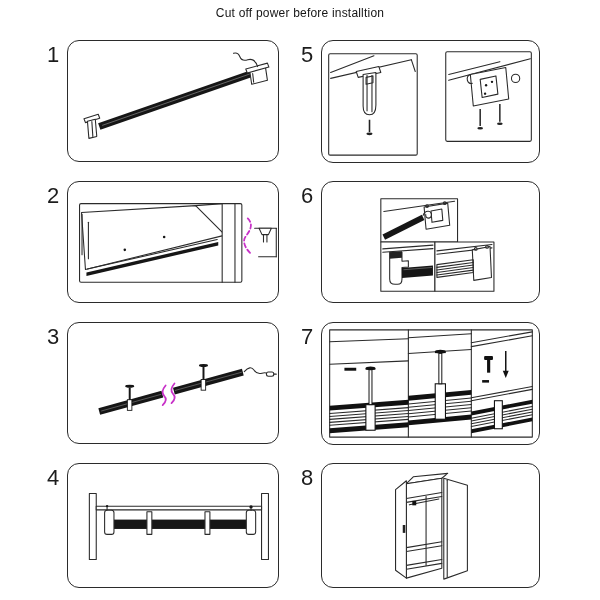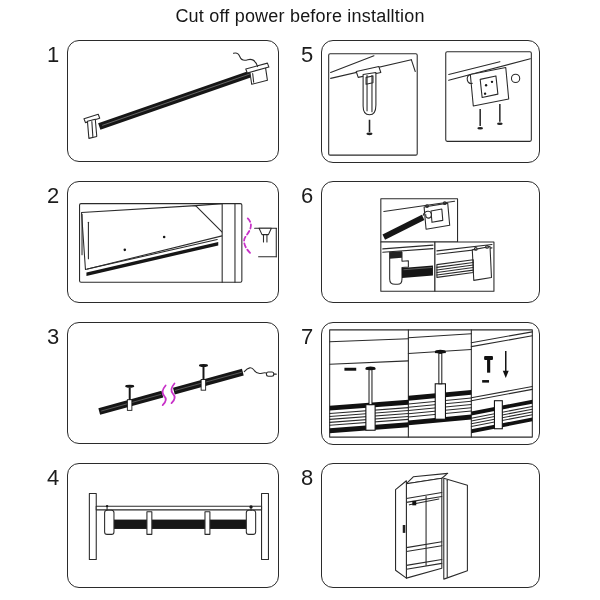--- a/index.html
+++ b/index.html
@@ -1,17 +1,17 @@
 <!DOCTYPE html>
 <html><head>
 <meta charset="utf-8">
 <style>
   html,body{margin:0;padding:0;background:#fff;}
   body{width:600px;height:600px;position:relative;font-family:"Liberation Sans",sans-serif;color:#1c1c1c;}
-  .title{position:absolute;top:6px;left:0;width:600px;text-align:center;font-size:18px;letter-spacing:.2px;color:#161616;}
+  .title{position:absolute;top:6px;left:0;width:600px;text-align:center;font-size:12px;letter-spacing:.2px;color:#161616;}
   .panel{position:absolute;box-sizing:border-box;border:1.6px solid #2b2b2b;border-radius:12px;background:#fff;overflow:hidden;}
   .num{position:absolute;width:26px;text-align:center;font-size:22px;color:#1c1c1c;}
   .panel svg{display:block;width:100%;height:100%;}
   .ln{stroke:#2b2b2b;stroke-width:1.1;fill:none;stroke-linecap:round;stroke-linejoin:round;}
   .wh{fill:#fff;}
   .bk{fill:#161616;stroke:none;}
   .pk{stroke:#c832c8;stroke-width:1.8;fill:none;stroke-linecap:round;}
 </style>
 </head>
 <body>

